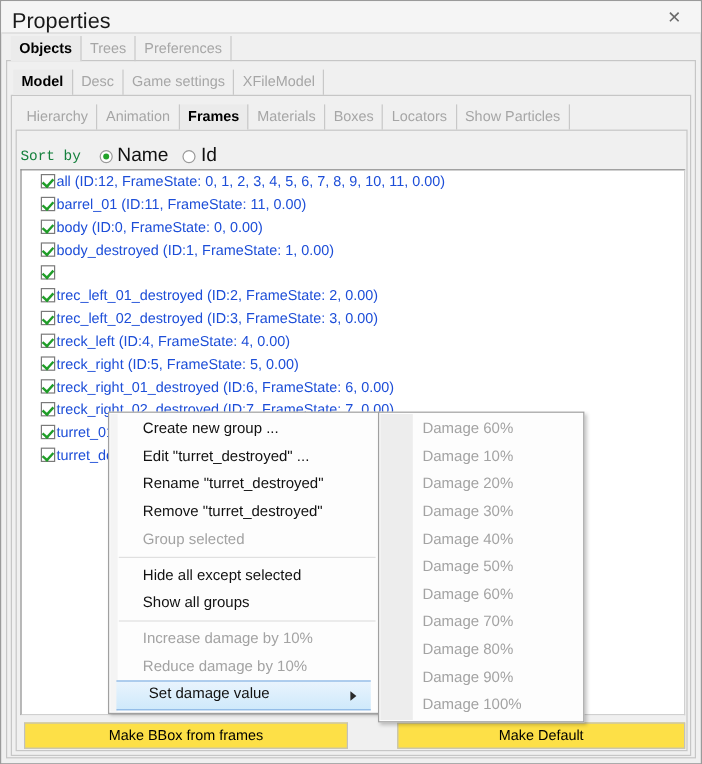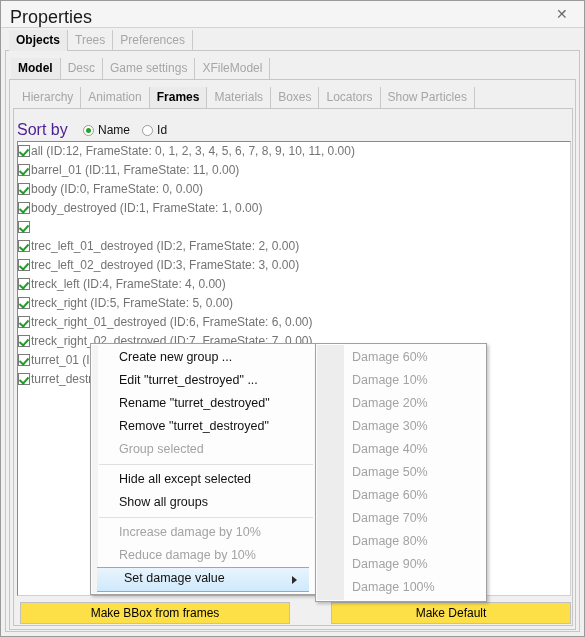--- a/index.html
+++ b/index.html
@@ -113,24 +113,25 @@
 
   
   #sortby-row {
     position: absolute;
     left: 16px; top: 120px;
     height: 18px;
     white-space: nowrap;
   }
   #sortby-label {
     display: inline-block;
-    font-size: 16px;
-    color: #4c1d95;
+    font-size: 12px;
+    color: #15803d;
     vertical-align: middle;
     line-height: 18px;
+    font-family: Liberation Mono, monospace;
   }
   .radio-wrap {
     display: inline-block;
     margin-left: 12px;
     vertical-align: middle;
     line-height: 18px;
     cursor: default;
   }
   .radio {
     display: inline-block;
@@ -146,43 +147,43 @@
     content: "";
     position: absolute;
     left: 2px; top: 2px;
     width: 5px; height: 5px;
     border-radius: 50%;
     background: #22a32a;
   }
   .radio-label {
     display: inline-block;
     margin-left: 4px;
-    font-size: 12px;
+    font-size: 16px;
     color: #111;
   }
 
   
   #frames-list {
     position: absolute;
     left: 16px; top: 140px;
     width: 554px; height: 455px;
     background: #fff;
     border: 1px solid #8a8a8a;
     border-right: 1px solid #d0d0d0;
     border-bottom: 1px solid #d0d0d0;
     box-sizing: border-box;
     overflow: hidden;
   }
   .list-row {
     height: 19px;
     line-height: 19px;
-    padding-left: 0;
-    white-space: nowrap;
-    font-size: 12px;
-    color: #737373;
+    padding-left: 16px;
+    white-space: nowrap;
+    font-size: 12px;
+    color: #1d4ed8;
     cursor: default;
   }
   .cb {
     display: inline-block;
     width: 12px; height: 12px;
     border: 1px solid #7a7a7a;
     background: #fff;
     vertical-align: -2px;
     position: relative;
     box-sizing: border-box;

